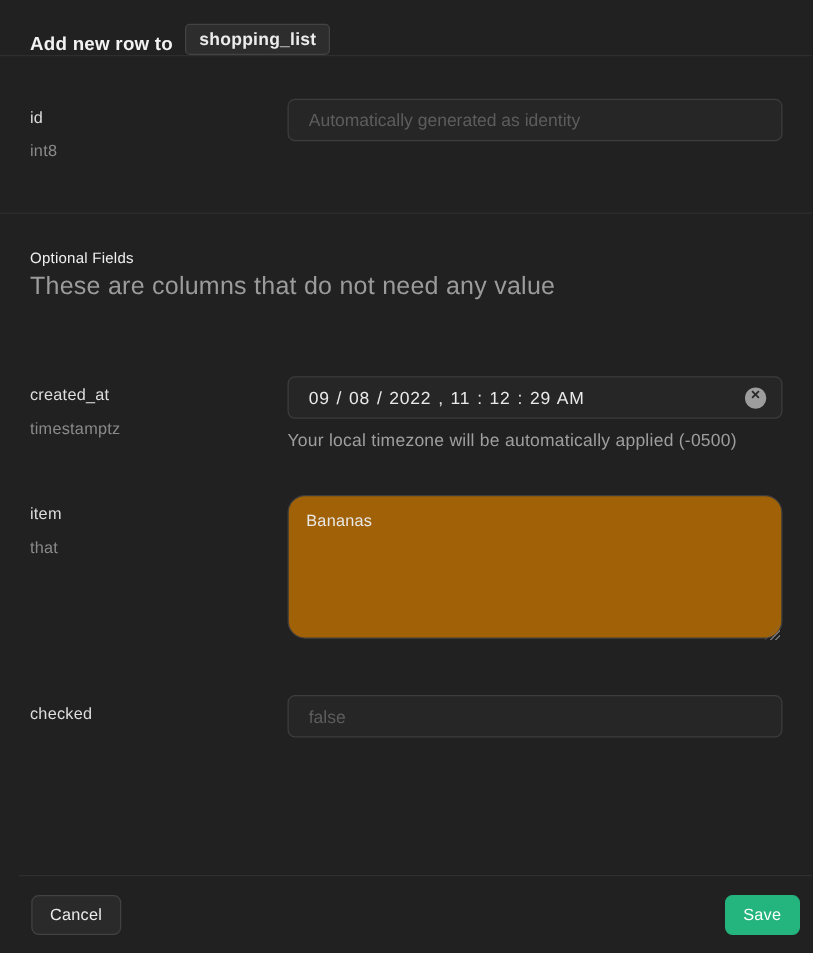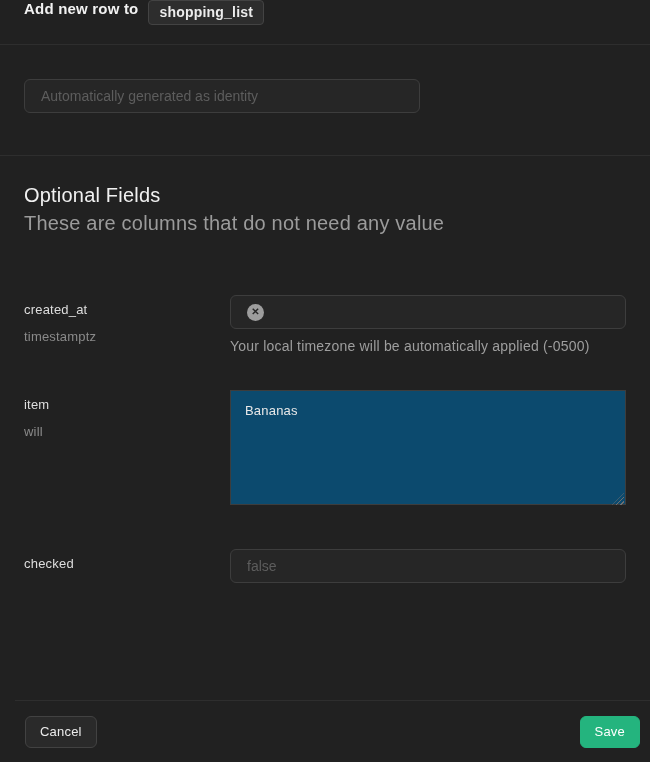--- a/index.html
+++ b/index.html
@@ -13,21 +13,21 @@
   .panel {
     position: relative;
     width: 650px;
     height: 762px;
     background: #212121;
   }
   
   .header {
     height: 45px;
     display: flex;
-    align-items: flex-start;
+    align-items: flex-end;
     padding: 0 24px;
     border-bottom: 1px solid #2e2e2e;
   }
   .header-title {
     font-size: 15px;
     font-weight: 700;
     color: #f2f2f2;
     letter-spacing: 0.2px;
   }
   .table-badge {
@@ -73,21 +73,21 @@
     padding: 0 16px;
     font-family: "Liberation Sans", "DejaVu Sans", sans-serif;
     font-size: 14px;
     color: #d946ef;
     outline: none;
   }
   .text-input::placeholder { color: #5d5d5d; opacity: 1; }
   
   .section-optional { padding: 28px 24px 0 24px; }
   .optional-title {
-    font-size: 20px;
+    font-size: 12px;
     font-weight: 500;
     color: #f0f0f0;
     letter-spacing: 0.2px;
   }
   .optional-subtitle {
     font-size: 20px;
     color: #9b9b9b;
     margin-top: 5px;
     letter-spacing: 0.2px;
   }
@@ -138,23 +138,23 @@
     margin-top: 9px;
     font-size: 14px;
     color: #9e9e9e;
     letter-spacing: 0.2px;
   }
   
   .textarea-wrap { position: relative; }
   .item-textarea {
     width: 100%;
     height: 115px;
-    background: #0c4a6e;
+    background: #a16207;
     border: 1px solid #3d3d3d;
-    border-radius: 0;
+    border-radius: 14px;
     padding: 12px 14px;
     font-family: "Liberation Sans", "DejaVu Sans", sans-serif;
     font-size: 13px;
     color: #e8e8e8;
     resize: none;
     outline: none;
     letter-spacing: 0.2px;
   }
   .resize-handle {
     position: absolute;
@@ -208,49 +208,54 @@
 
 <div class="panel">
 
   <div class="header">
     <span class="header-title">Add new row to</span>
     <span class="table-badge">shopping_list</span>
   </div>
 
   <div class="section-required">
     <div class="field-row">
+      <div class="label-col">
+        <div class="field-label">id</div>
+        <div class="field-type">int8</div>
+      </div>
       <div class="input-col">
         <input class="text-input" type="text" disabled="" placeholder="Automatically generated as identity" style="">
       </div>
     </div>
   </div>
 
   <div class="section-optional">
     <div class="optional-title">Optional Fields</div>
     <div class="optional-subtitle">These are columns that do not need any value</div>
 
     <div class="field-row row-created">
       <div class="label-col">
         <div class="field-label">created_at</div>
         <div class="field-type">timestamptz</div>
       </div>
       <div class="input-col">
         <div class="datetime-input">
+          <span class="datetime-value">09 / 08 / 2022 , 11 : 12 : 29 AM</span>
           <button class="clear-btn">
             <span class="x-glyph">✕</span>
           </button>
         </div>
         <div class="helper-text">Your local timezone will be automatically applied (-0500)</div>
       </div>
     </div>
 
     <div class="field-row row-item">
       <div class="label-col">
         <div class="field-label">item</div>
-        <div class="field-type">will</div>
+        <div class="field-type">that</div>
       </div>
       <div class="input-col">
         <div class="textarea-wrap">
           <textarea class="item-textarea" style="">Bananas</textarea>
           <div class="resize-handle"></div>
         </div>
       </div>
     </div>
 
     <div class="field-row row-checked">

